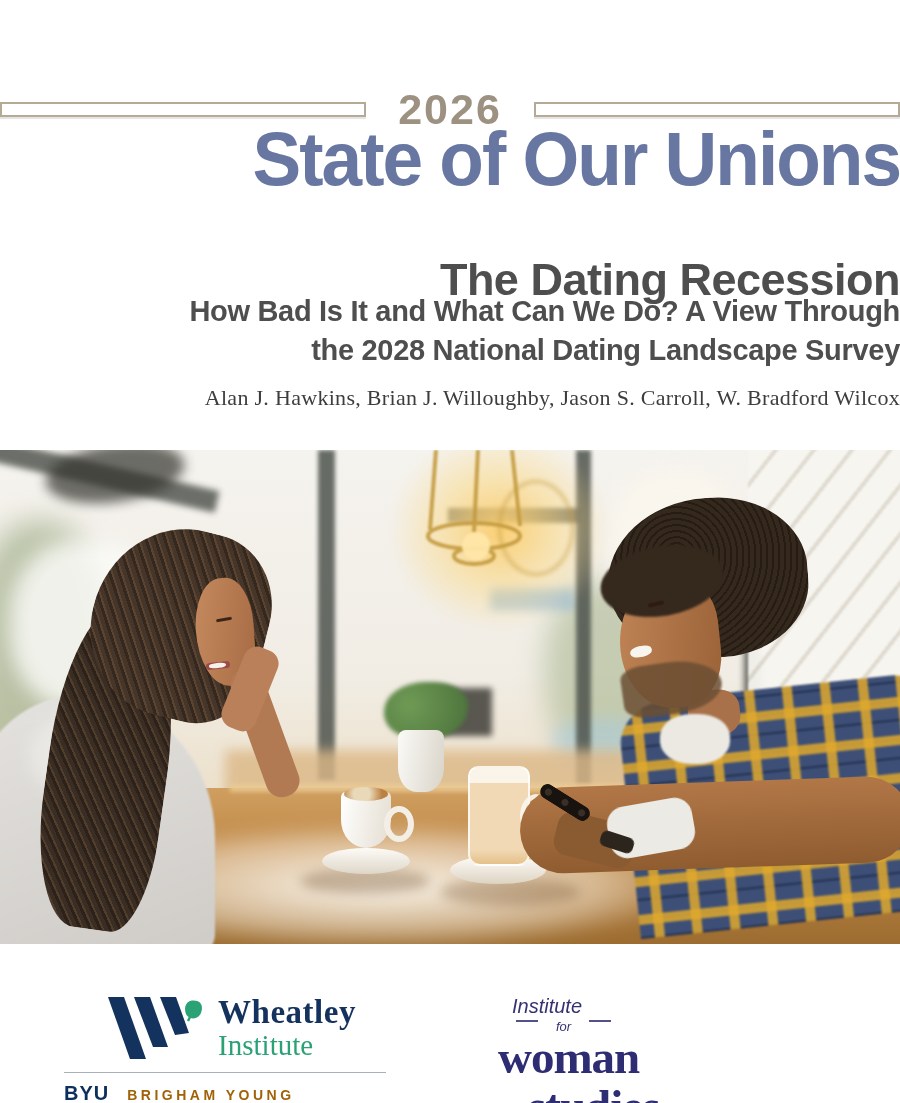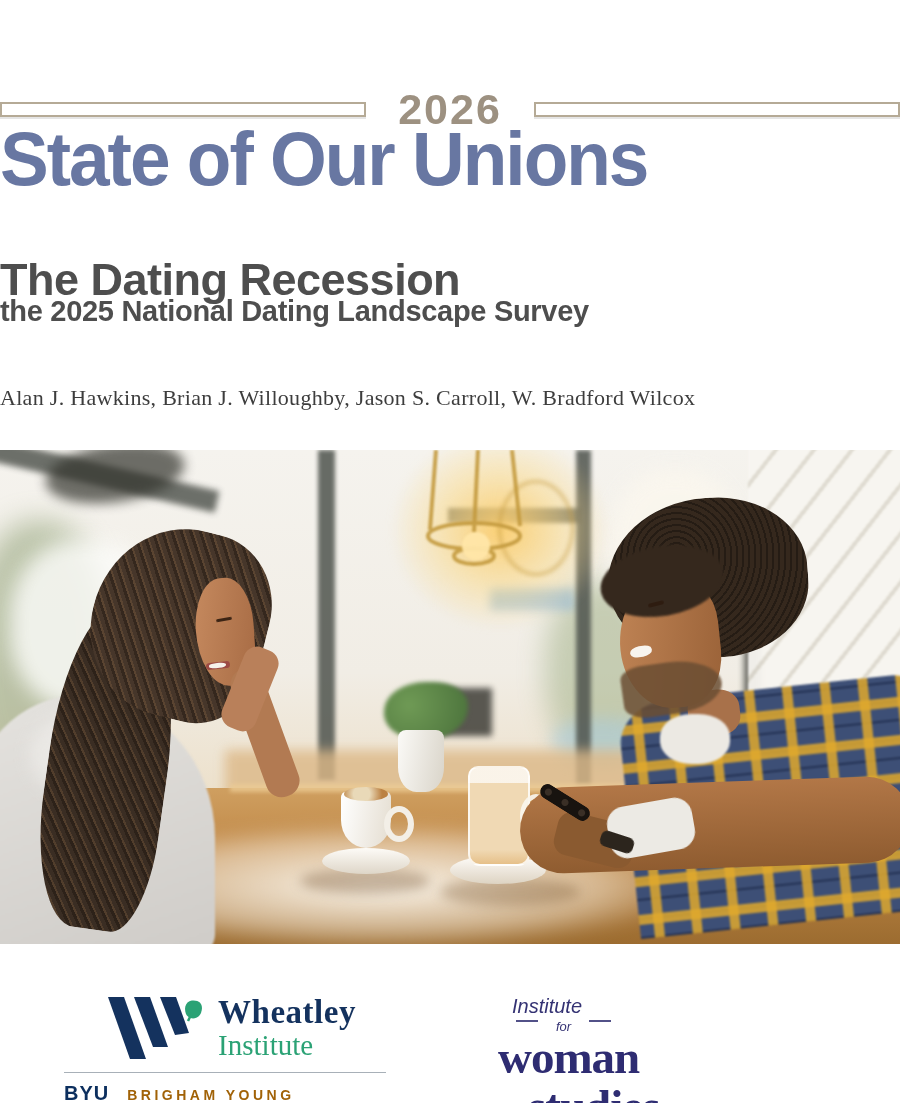--- a/index.html
+++ b/index.html
@@ -1,20 +1,20 @@
 <!DOCTYPE html>
 <html><head>
 <meta charset="utf-8">
 <style>
   html,body{margin:0;padding:0;background:#ffffff;}
   body{width:900px;height:1103px;position:relative;overflow:hidden;
        font-family:"Liberation Sans",sans-serif;-webkit-font-smoothing:antialiased;}
 
   
-  .header{width:900px;height:450px;position:relative;text-align:left;}
+  .header{width:900px;height:450px;position:relative;text-align:right;}
   .year-row{position:absolute;top:88px;left:0;right:0;display:flex;align-items:center;}
   .year-bar{flex:1;height:11px;background:#ffffff;border:2px solid #b3a globalization;}
   .year-bar{border:2px solid #b3a democr;}
   .year-bar{border:2px solid #b5aa96;box-shadow:0 2px 0 rgba(0,0,0,.10);}
   .year-text{margin:0 32px;font-size:43px;font-weight:700;color:#9d9181;letter-spacing:2px;line-height:1;}
   .series-title{position:absolute;top:122px;left:0;right:0;font-size:73px;font-weight:700;
       color:#6877a2;letter-spacing:-2px;line-height:1;transform:scaleY(1.04);}
   .report-title{position:absolute;top:240px;left:0;right:0;font-size:45px;font-weight:700;
       color:#4e4e4e;letter-spacing:-0.5px;line-height:1;margin-top:17px;}
   .subtitle{position:absolute;top:292px;left:0;right:0;font-size:29px;font-weight:700;
@@ -140,21 +140,22 @@
 
 <div class="header">
   <div class="year-row">
     <div class="year-bar"></div>
     <div class="year-text">2026</div>
     <div class="year-bar"></div>
   </div>
   <div class="series-title">State of Our Unions</div>
   <div class="report-title">The Dating Recession</div>
   <div class="subtitle">
-    <div>the 2025 National Dating Landscape Survey</div>
+    <div>How Bad Is It and What Can We Do? A View Through</div>
+    <div>the 2028 National Dating Landscape Survey</div>
   </div>
   <div class="authors">Alan J. Hawkins, Brian J. Willoughby,  Jason S. Carroll, W. Bradford Wilcox</div>
 </div>
 
 <div class="photo">
   <span class="sr">A smiling woman with long braids and a smiling man in a blue-and-yellow plaid shirt sit across a sunlit wooden cafe table with a cappuccino, a glass latte and a small potted plant, in front of bright cafe windows and a gold pendant lamp.</span>
   <div class="bg"></div>
   <div class="blob b-green-l"></div>
   <div class="blob b-bldg"></div>
   <div class="blob b-green-c"></div>

